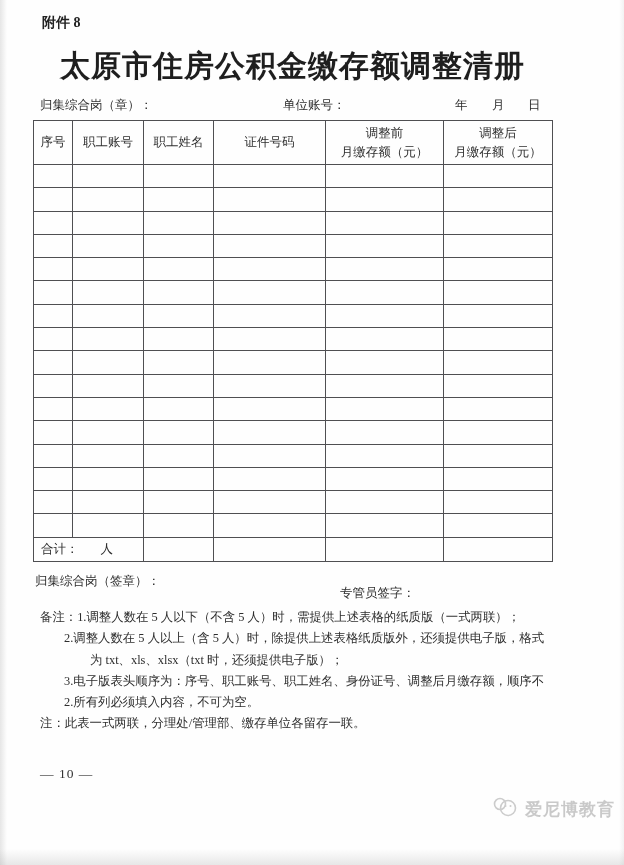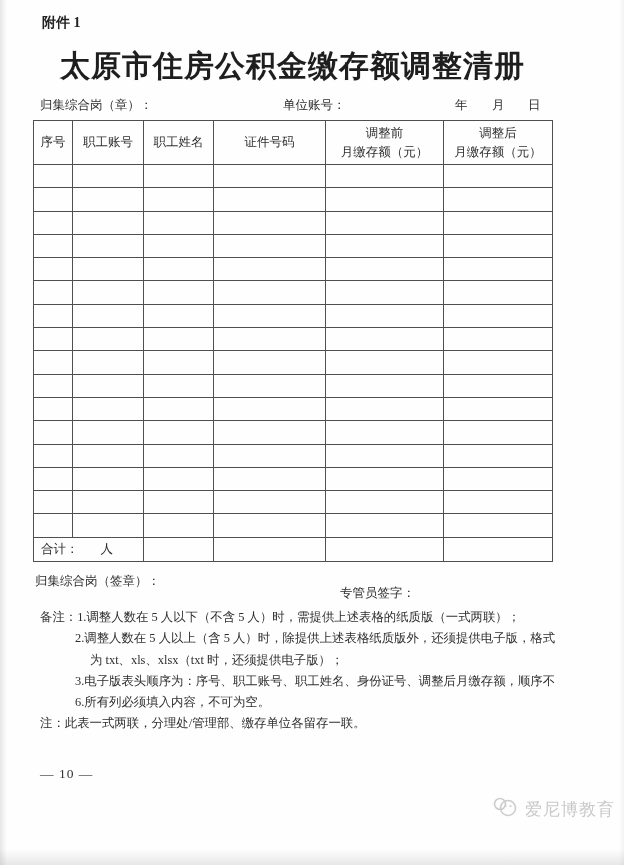--- a/index.html
+++ b/index.html
@@ -41,36 +41,36 @@
   .total-inner{display:flex;justify-content:space-between;align-items:flex-start;line-height:1;}
 
   .sig-row{position:absolute;left:0;top:573px;width:624px;font-size:12.5px;color:#2e2e2e;}
   .sig-row span{position:absolute;white-space:nowrap;}
   .sig-left{left:35px;}
   .sig-right{left:340px;top:12px;}
 
   .notes{position:absolute;left:40px;top:607px;width:545px;font-size:12.4px;
     line-height:21.3px;color:#2e2e2e;}
   .notes .line{white-space:nowrap;}
-  .notes .ind-1{margin-left:35px;}
+  .notes .ind-1{margin-left:24px;}
   .notes .ind-2{margin-left:50px;}
 
   .page-number{position:absolute;left:40px;top:766px;font-size:13.5px;color:#333;letter-spacing:1px;}
 
   .watermark{position:absolute;left:492px;top:795px;display:flex;align-items:center;gap:5px;}
-  .watermark .wm-text{font-size:17px;font-weight:normal;color:#c9c9c9;letter-spacing:1px;white-space:nowrap;}
+  .watermark .wm-text{font-size:17px;font-weight:bold;color:#c9c9c9;letter-spacing:1px;white-space:nowrap;}
 </style>
 </head>
 <body>
 
 <div class="scan-left"></div>
 <div class="scan-right"></div>
 <div class="scan-bottom"></div>
 
-<div class="attachment">附件 1</div>
+<div class="attachment">附件 8</div>
 
 <div class="doc-title">太原市住房公积金缴存额调整清册</div>
 
 <div class="form-header">
   <span class="fh-unit-name">归集综合岗（章）：</span>
   <span class="fh-unit-account">单位账号：</span>
   <span class="fh-year">年</span>
   <span class="fh-month">月</span>
   <span class="fh-day">日</span>
 </div>
@@ -253,21 +253,21 @@
 <div class="sig-row">
   <span class="sig-left">归集综合岗（签章）：</span>
   <span class="sig-right">专管员签字：</span>
 </div>
 
 <div class="notes">
   <div class="line">备注：1.调整人数在 5 人以下（不含 5 人）时，需提供上述表格的纸质版（一式两联）；</div>
   <div class="line ind-1">2.调整人数在 5 人以上（含 5 人）时，除提供上述表格纸质版外，还须提供电子版，格式</div>
   <div class="line ind-2">为 txt、xls、xlsx（txt 时，还须提供电子版）；</div>
   <div class="line ind-1">3.电子版表头顺序为：序号、职工账号、职工姓名、身份证号、调整后月缴存额，顺序不</div>
-  <div class="line ind-1">6.所有列必须填入内容，不可为空。</div>
+  <div class="line ind-1">2.所有列必须填入内容，不可为空。</div>
   <div class="line">注：此表一式两联，分理处/管理部、缴存单位各留存一联。</div>
 </div>
 
 <div class="page-number">— 10 —</div>
 
 <div class="watermark">
   <span>
     <svg width="28" height="24" viewBox="0 0 28 24">
       <circle cx="8" cy="9" r="5.5" fill="none" stroke="#cccccc" stroke-width="1.6"></circle>
       <circle cx="16" cy="13" r="7.5" fill="none" stroke="#cccccc" stroke-width="1.6"></circle>

